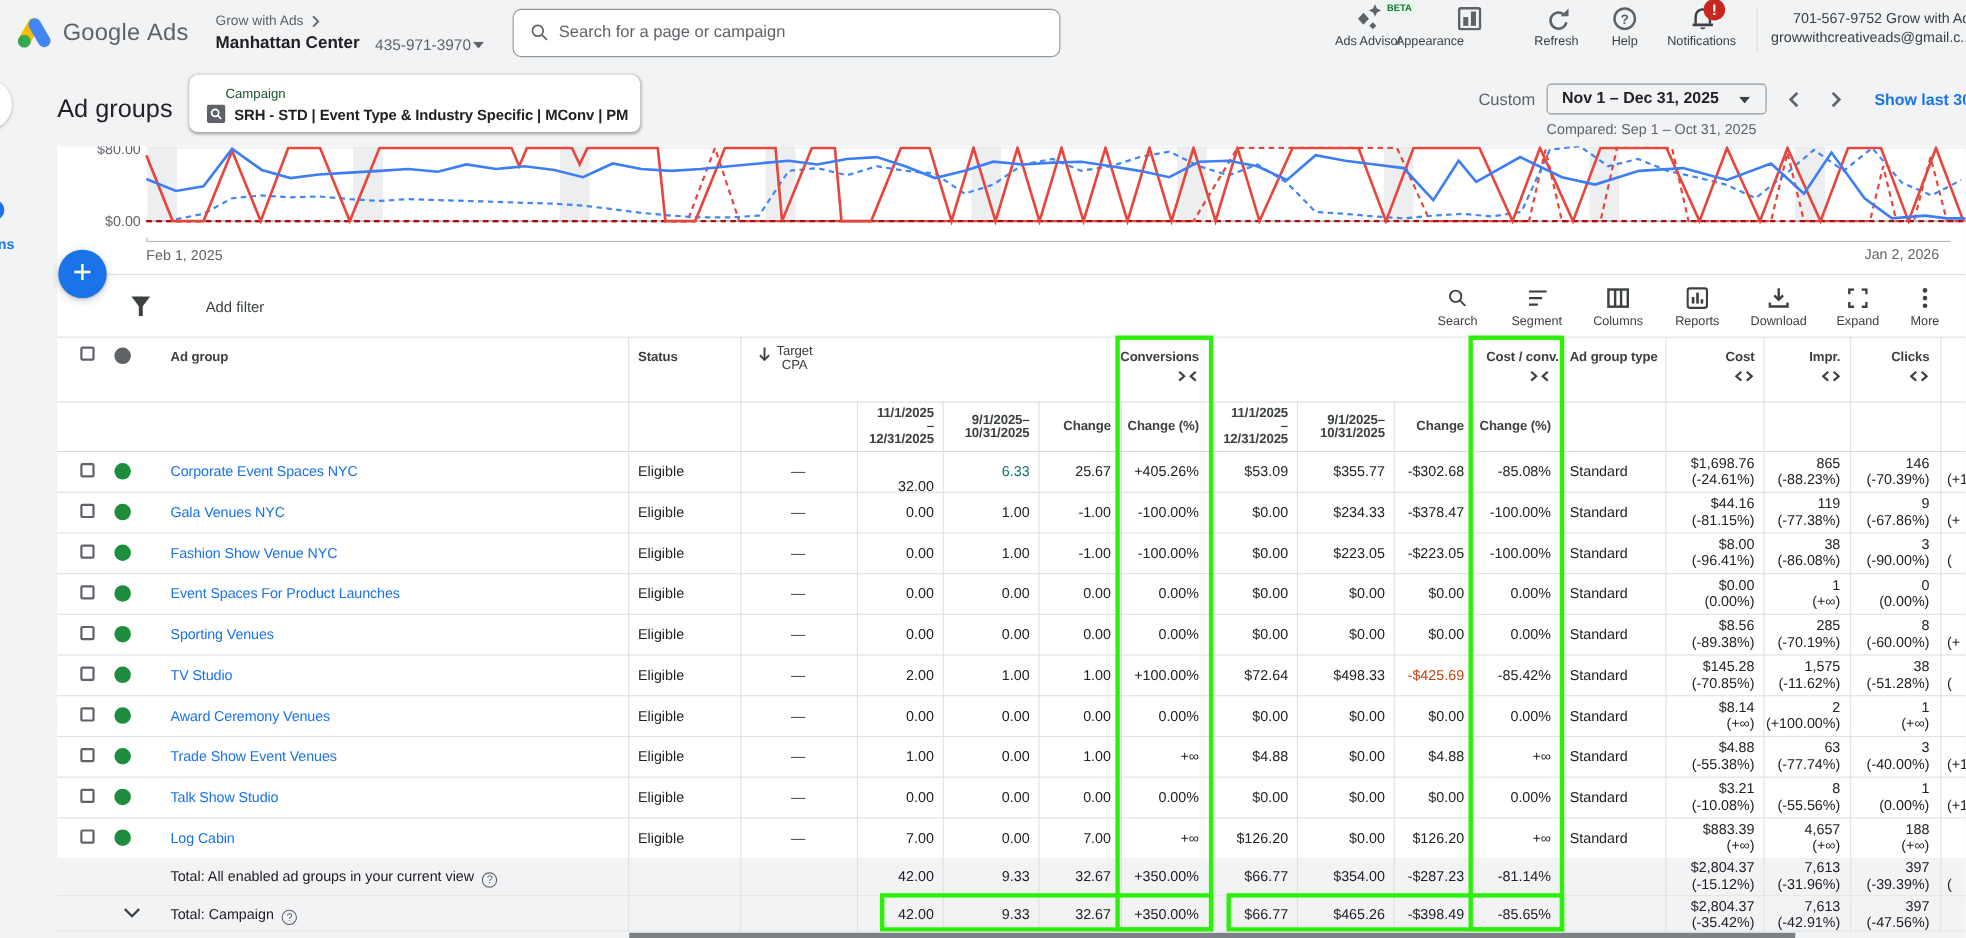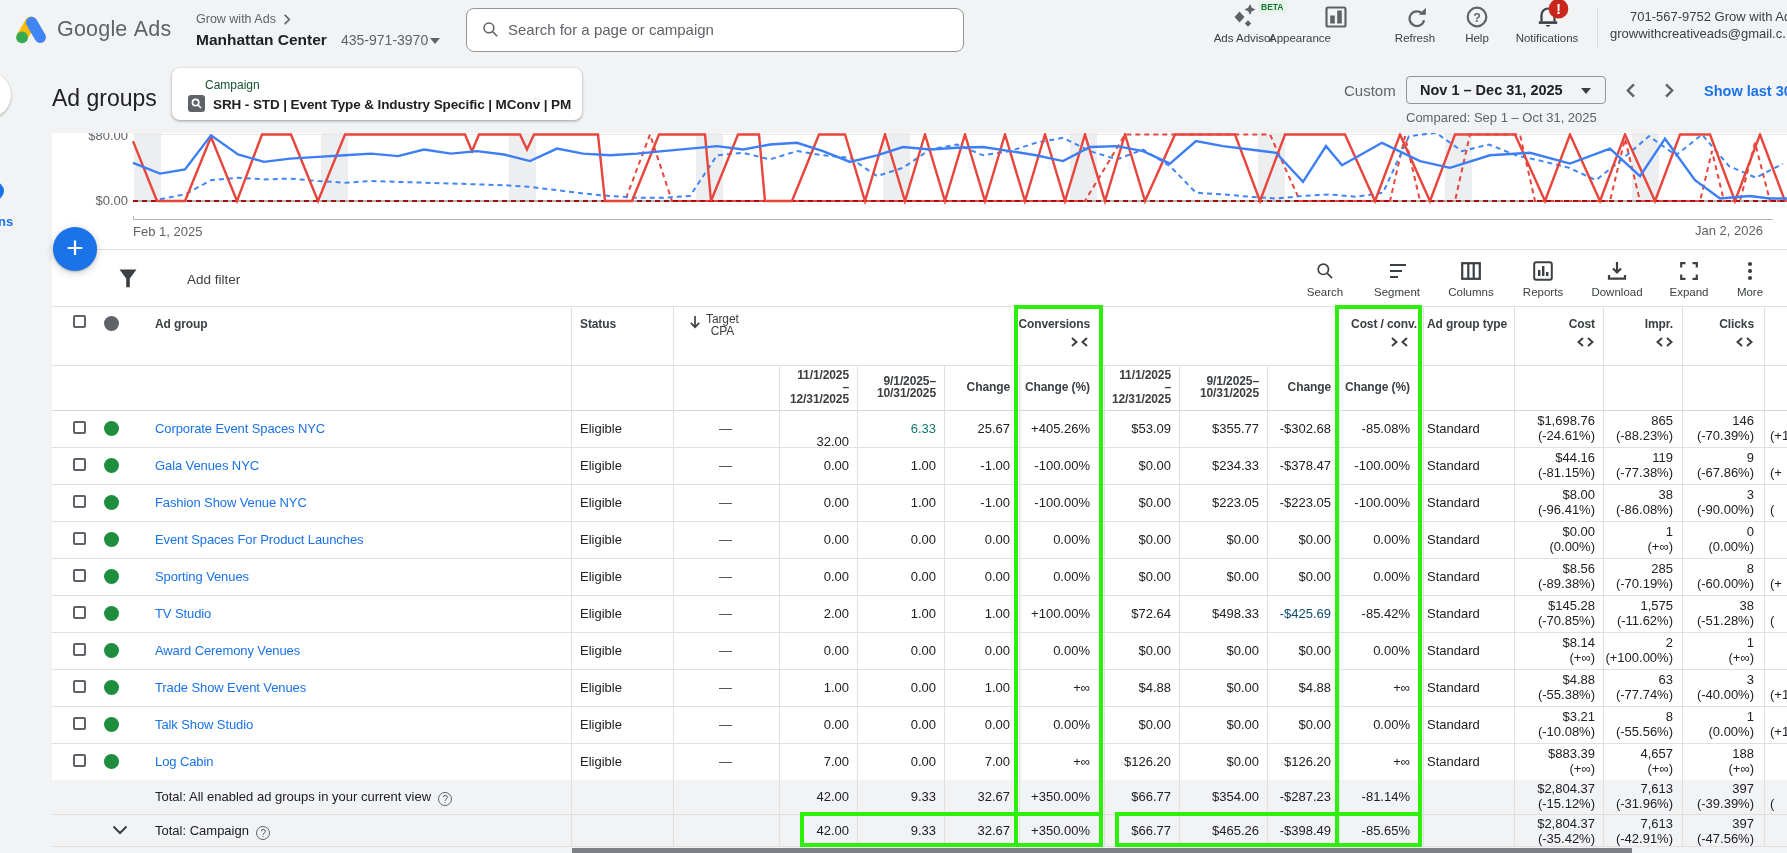--- a/index.html
+++ b/index.html
@@ -338,21 +338,21 @@
 <div class="a" style="left:104px;top:606px;width:15px;height:15px;border-radius:50%;background:#1e8e3e"></div>
 <div class="a" style="left:155px;top:606px;font-size:13px;letter-spacing:-.1px;color:#1a73e8">TV Studio</div>
 <div class="a" style="left:580px;top:606px;font-size:13px;color:#202124">Eligible</div>
 <div class="a" style="left:719px;top:606px;font-size:13px;color:#202124;color:#3c4043">—</div>
 <div class="r" style="left:729px;top:606px;width:120px;font-size:13px;color:#202124">2.00</div>
 <div class="r" style="left:816px;top:606px;width:120px;font-size:13px;color:#202124">1.00</div>
 <div class="r" style="left:890px;top:606px;width:120px;font-size:13px;color:#202124">1.00</div>
 <div class="r" style="left:970px;top:606px;width:120px;font-size:13px;color:#202124">+100.00%</div>
 <div class="r" style="left:1051px;top:606px;width:120px;font-size:13px;color:#202124">$72.64</div>
 <div class="r" style="left:1139px;top:606px;width:120px;font-size:13px;color:#202124">$498.33</div>
-<div class="r" style="left:1211px;top:606px;width:120px;font-size:13px;color:#0c4a6e">-$425.69</div>
+<div class="r" style="left:1211px;top:606px;width:120px;font-size:13px;color:#c2410c">-$425.69</div>
 <div class="r" style="left:1290px;top:606px;width:120px;font-size:13px;color:#202124">-85.42%</div>
 <div class="a" style="left:1427px;top:606px;font-size:13px;color:#202124">Standard</div>
 <div class="r" style="left:1475px;top:599px;width:120px;font-size:13px;color:#202124;line-height:14.5px">$145.28<br>(-70.85%)</div>
 <div class="r" style="left:1553px;top:599px;width:120px;font-size:13px;color:#202124;line-height:14.5px">1,575<br>(-11.62%)</div>
 <div class="r" style="left:1634px;top:599px;width:120px;font-size:13px;color:#202124;line-height:14.5px">38<br>(-51.28%)</div>
 <div class="a" style="left:1770px;top:613px;font-size:13px;color:#202124">(</div>
 <div class="a" style="left:73px;top:643px;width:13px;height:13px;border:2px solid #5f6368;border-radius:2px"></div>
 <div class="a" style="left:104px;top:643px;width:15px;height:15px;border-radius:50%;background:#1e8e3e"></div>
 <div class="a" style="left:155px;top:643px;font-size:13px;letter-spacing:-.1px;color:#1a73e8">Award Ceremony Venues</div>
 <div class="a" style="left:580px;top:643px;font-size:13px;color:#202124">Eligible</div>

